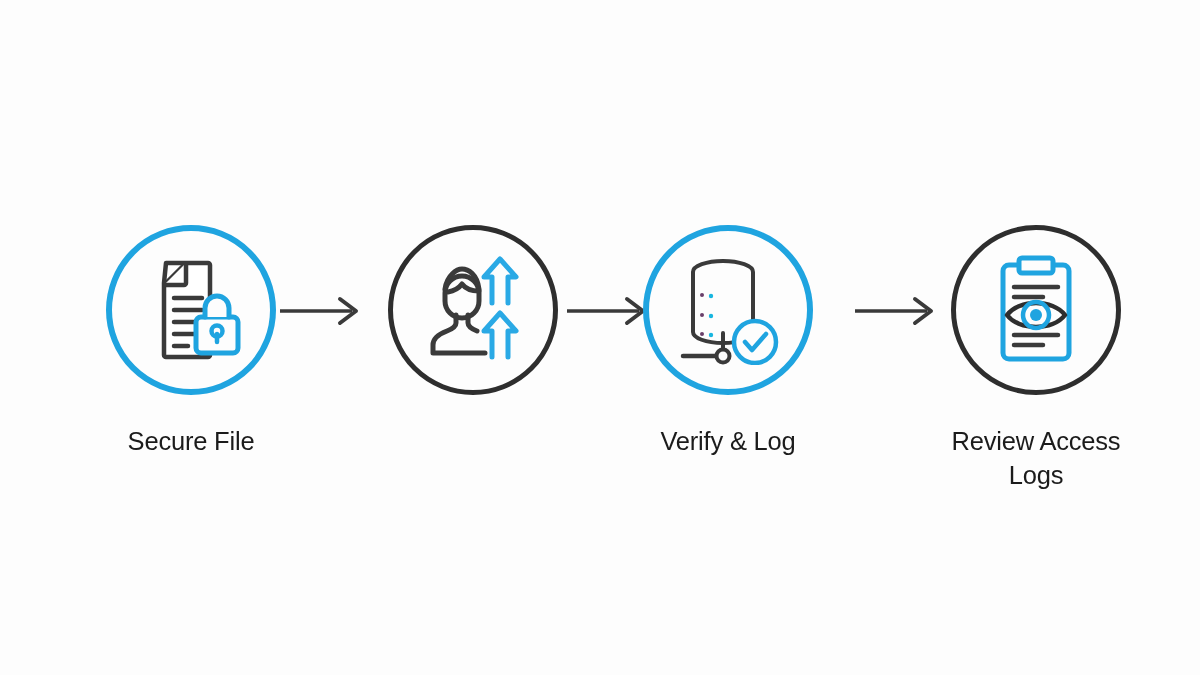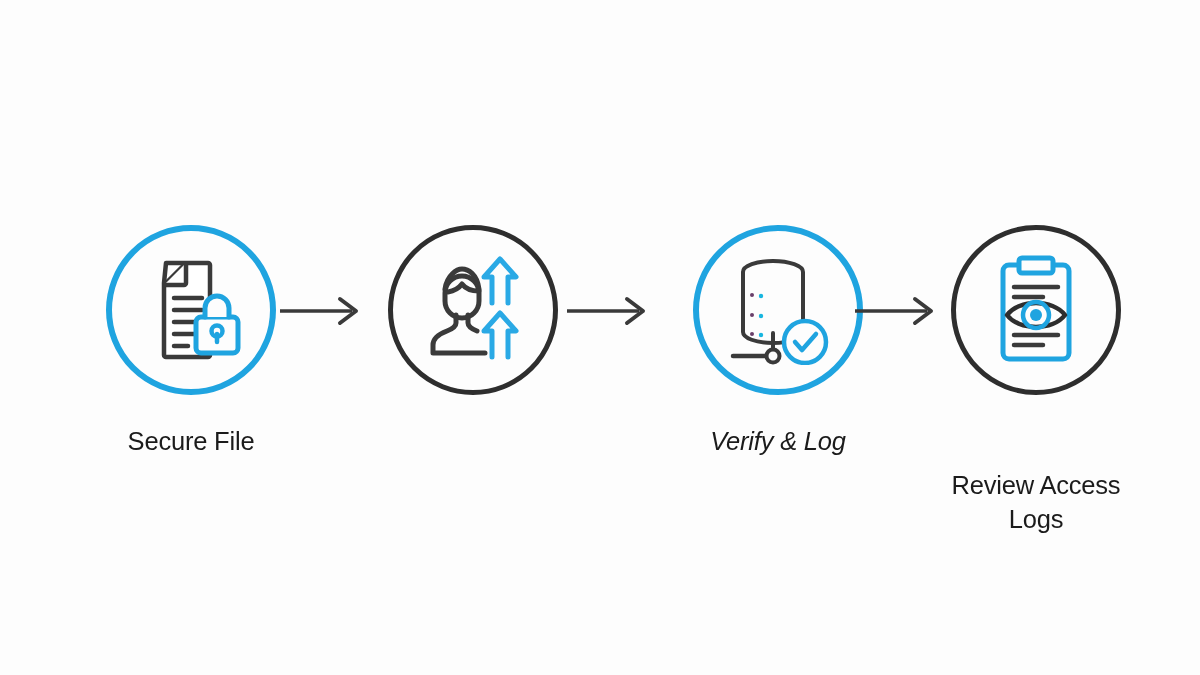--- a/index.html
+++ b/index.html
@@ -117,21 +117,21 @@
     </div>
   </div>
 
   <div class="arrow" style="left:565px;">
     <svg viewBox="0 0 90 30" fill="none" xmlns="http://www.w3.org/2000/svg">
       <line x1="2" y1="15" x2="74" y2="15" stroke="#3a3a3a" stroke-width="3.5"></line>
       <polyline points="62,3 78,15 62,27" stroke="#3a3a3a" stroke-width="4" fill="none" stroke-linecap="round" stroke-linejoin="round"></polyline>
     </svg>
   </div>
 
-  <div class="step" style="left:663px;font-style:italic;">
+  <div class="step" style="left:613px;">
     <div class="circle accent">
       <span class="icon-wrap">
         <svg viewBox="0 0 110 110" fill="none" xmlns="http://www.w3.org/2000/svg">
           <g stroke="#3a3a3a" stroke-width="4" fill="#fdfdfd">
             <ellipse cx="50" cy="17" rx="30" ry="11"></ellipse>
             <path d="M20 17 v20 c0 6 13 11 30 11 s30 -5 30 -11 V17" fill="#fdfdfd"></path>
             <path d="M20 37 v20 c0 6 13 11 30 11 s30 -5 30 -11 V37" fill="#fdfdfd"></path>
             <path d="M20 57 v20 c0 6 13 11 30 11 s30 -5 30 -11 V57" fill="#fdfdfd"></path>
           </g>
           <g>
@@ -153,21 +153,21 @@
     <div class="step-label">Verify &amp; Log</div>
   </div>
 
   <div class="arrow" style="left:853px;">
     <svg viewBox="0 0 90 30" fill="none" xmlns="http://www.w3.org/2000/svg">
       <line x1="2" y1="15" x2="74" y2="15" stroke="#3a3a3a" stroke-width="3.5"></line>
       <polyline points="62,3 78,15 62,27" stroke="#3a3a3a" stroke-width="4" fill="none" stroke-linecap="round" stroke-linejoin="round"></polyline>
     </svg>
   </div>
 
-  <div class="step" style="left:921px;gap:44px;">
+  <div class="step" style="left:921px;">
     <div class="circle dark">
       <span class="icon-wrap">
         <svg viewBox="0 0 110 110" fill="none" xmlns="http://www.w3.org/2000/svg">
           <rect x="22" y="10" width="66" height="94" rx="6" fill="#fdfdfd" stroke="#1fa4e0" stroke-width="5"></rect>
           <rect x="38" y="3" width="34" height="15" rx="3" fill="#fdfdfd" stroke="#1fa4e0" stroke-width="5"></rect>
           <g stroke="#3a3a3a" stroke-width="4.5" stroke-linecap="round">
             <line x1="33" y1="32" x2="77" y2="32"></line>
             <line x1="33" y1="42" x2="62" y2="42"></line>
             <line x1="33" y1="80" x2="77" y2="80"></line>
             <line x1="33" y1="90" x2="62" y2="90"></line>

